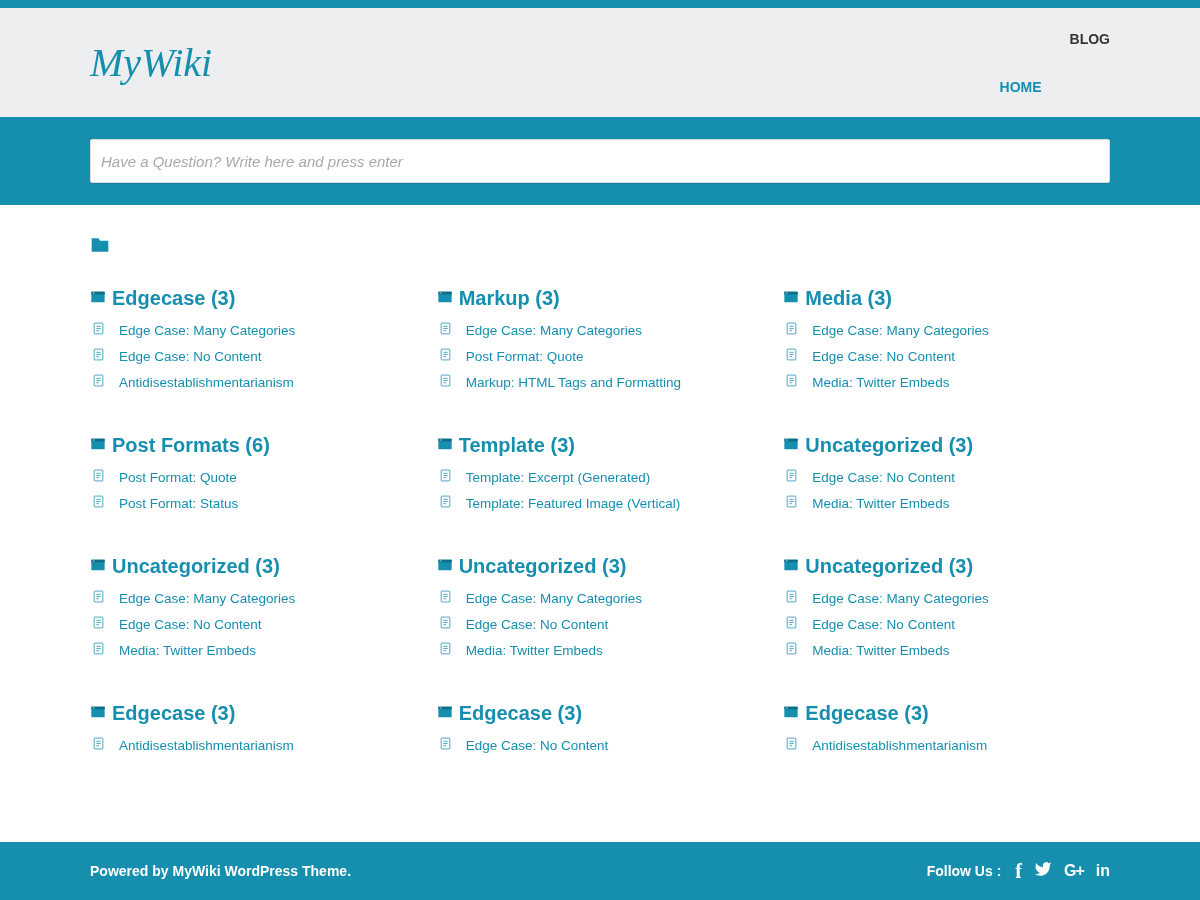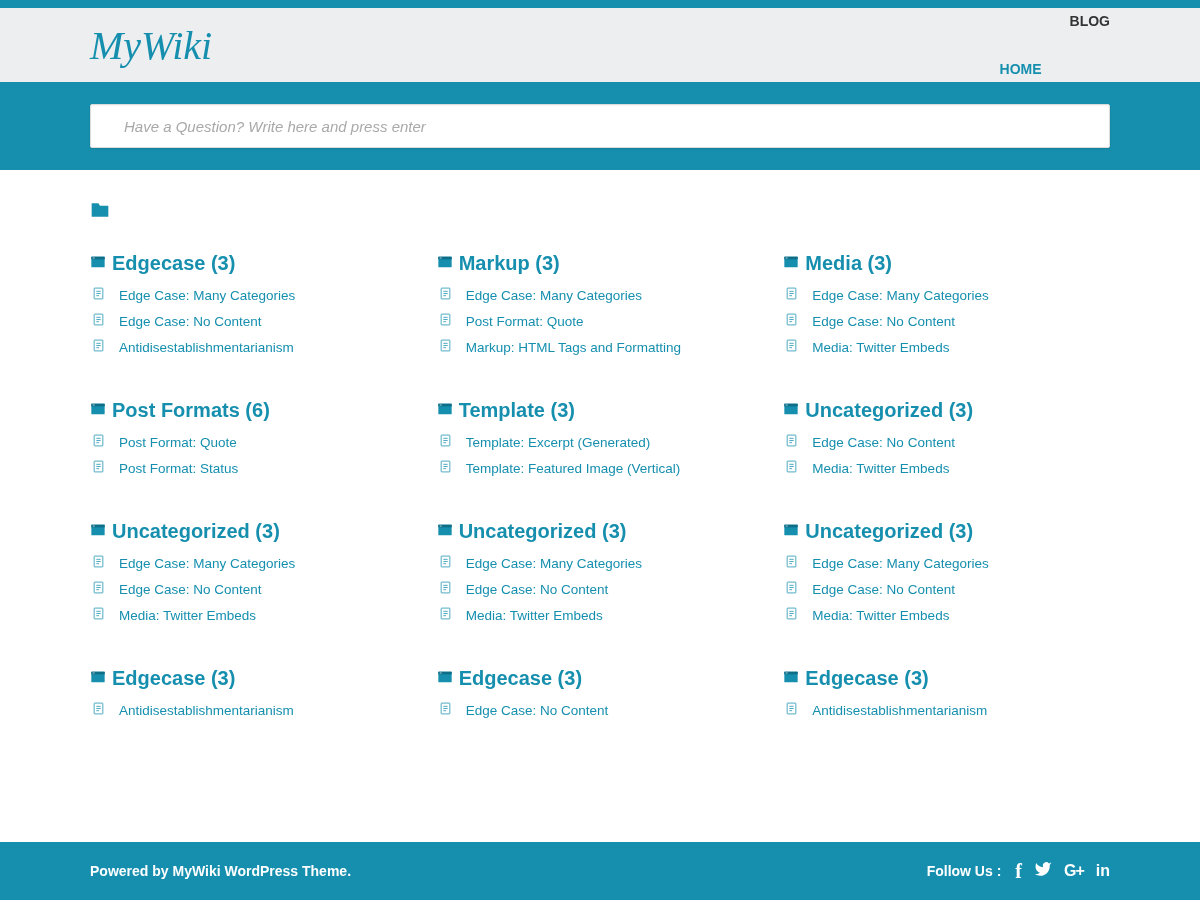--- a/index.html
+++ b/index.html
@@ -10,21 +10,21 @@
     width: 1200px;
     height: 900px;
     overflow: hidden;
   }
   .topbar {
     height: 8px;
     background: #168faf;
   }
   .header {
     background: #eceeef;
-    height: 74px;
+    height: 109px;
     display: flex;
     align-items: center;
     justify-content: space-between;
     padding: 0 90px 0 90px;
   }
   .logo {
     font-family: "Segoe Script", "Brush Script MT", cursive;
     font-style: italic;
     font-size: 40px;
     color: #168faf;
@@ -46,21 +46,21 @@
     background: #168faf;
     padding: 22px 90px 22px 90px;
   }
   .searchbox {
     background: #fff;
     border: 1px solid #dcdcdc;
     border-radius: 2px;
     box-shadow: inset 0 1px 2px rgba(0,0,0,0.05), 0 1px 2px rgba(0,0,0,0.12);
     width: 100%;
     height: 44px;
-    padding: 0 33px;
+    padding: 0 10px;
     font-size: 15px;
     font-style: italic;
     color: #0f766e;
     outline: none;
   }
   .searchbox::placeholder { color: #a9a9a9; font-style: italic; }
   .content {
     padding: 30px 90px 20px 90px;
   }
   .page-title-row {

